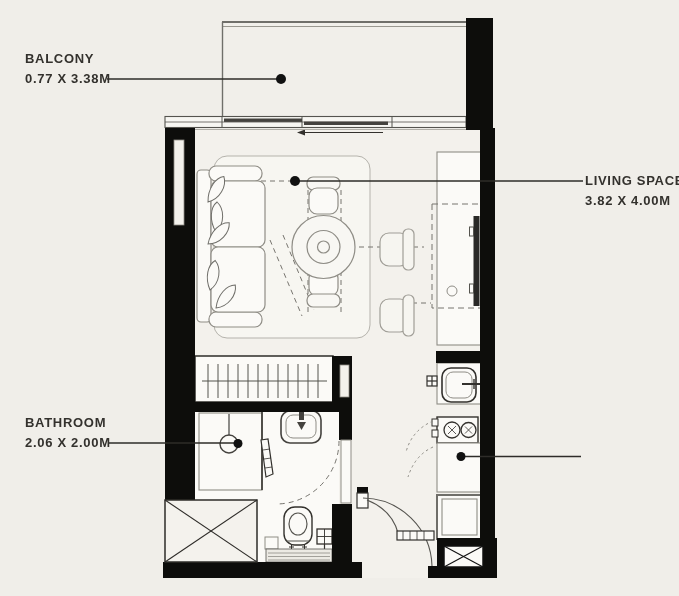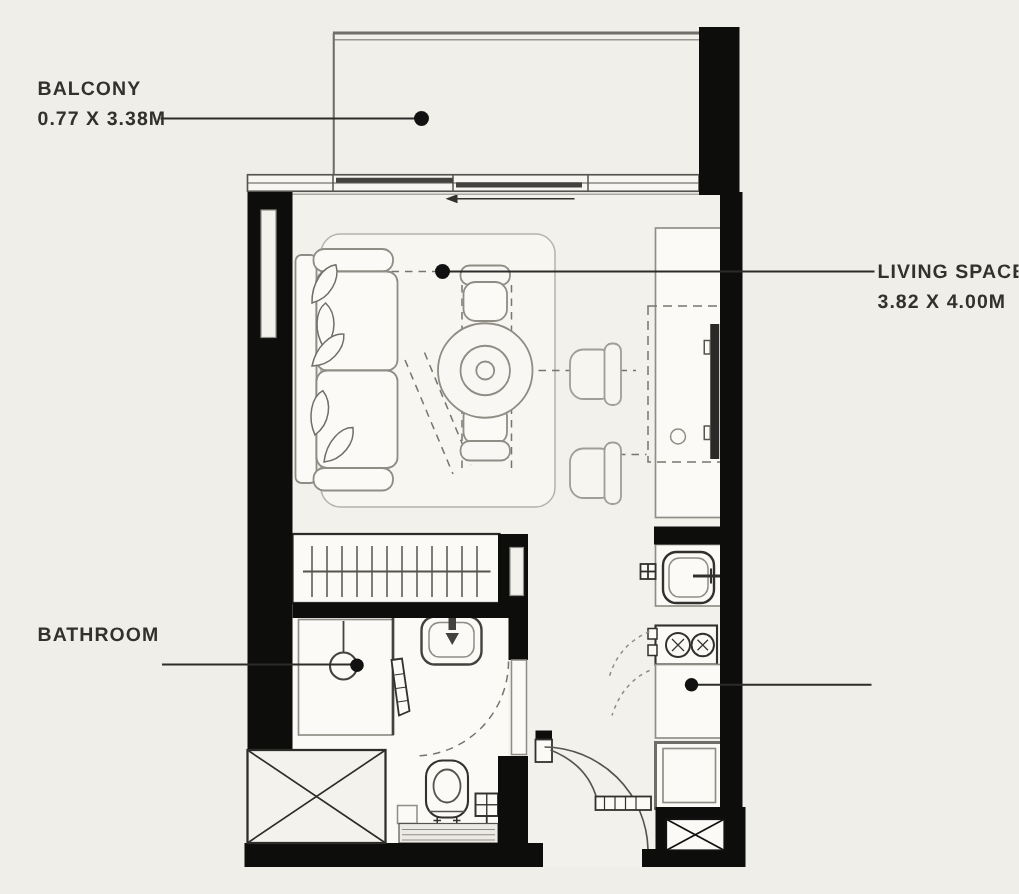--- a/index.html
+++ b/index.html
@@ -261,15 +261,16 @@
     <span class="dims">0.77 X 3.38M</span>
   </div>
 
   <div class="room-label" style="left:585px;top:171px;">
     <span>LIVING SPACE</span>
     <span class="dims">3.82 X 4.00M</span>
   </div>
 
   <div class="room-label" style="left:25px;top:413px;">
     <span>BATHROOM</span>
+    <span class="dims">2.06 X 2.00M</span>
   </div>
 
 </div>
 
 </body></html>

